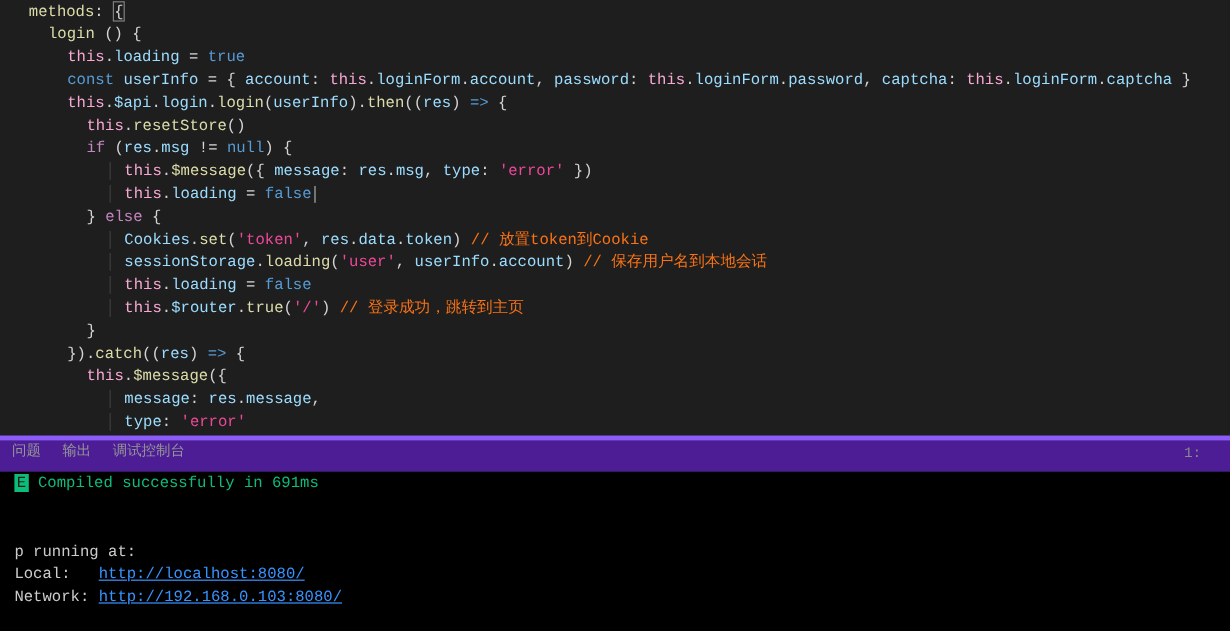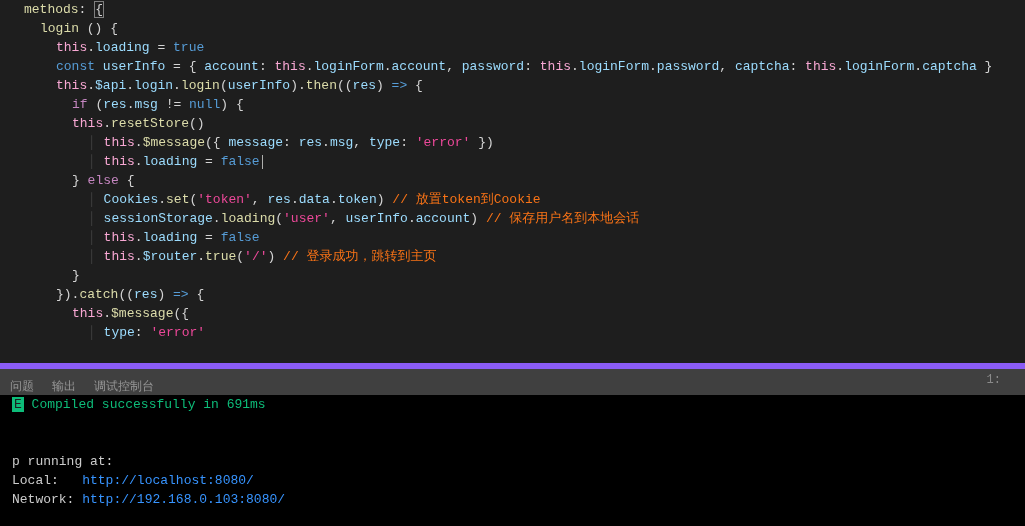--- a/index.html
+++ b/index.html
@@ -5,52 +5,53 @@
   html,body{margin:0;padding:0;width:1025px;height:526px;overflow:hidden;background:#1e1e1e;font-family:Consolas,"Courier New",monospace;font-size:13px;color:#d4d4d4}
   .editor{height:363px;overflow:hidden;position:relative}
   .line{white-space:pre;line-height:19px;padding-left:8px}
   .i1{padding-left:24px}.i2{padding-left:40px}.i3{padding-left:56px}.i4{padding-left:72px}.i5{padding-left:88px}
   .kw{color:#569cd6}.kw2{color:#c586c0}
   .fn{color:#dcdcaa}.prop{color:#9cdcfe}
   .str{color:#ec4899}.cmt{color:#f97316}
   .pun{color:#d4d4d4}
   .this{color:#f9a8d4}
   .guide{color:#404040}
-  .tabs{height:26px;border-top:6px solid #8b5cf6;background:#404040;display:flex;align-items:flex-end;padding:0 10px;color:#969696;font-size:12px}
+  .tabs{height:26px;border-top:4px solid #8b5cf6;background:#4c1d95;display:flex;align-items:flex-start;padding:0 10px;color:#969696;font-size:12px}
   .tabs span{margin-right:18px;cursor:pointer}
   .lineno{position:absolute;right:6px;top:4px;color:#8a8a8a;font-size:12px}
   .terminal{height:137px;background:#000000;color:#cccccc;line-height:19px;padding-left:4px}
   .terminal .done{color:#0dbc79;background:#0dbc79;color:#1e1e1e;padding:0 2px}
   .terminal .success{color:#0dbc79}
-  .terminal .url{color:#3794ff;}
+  .terminal .url{color:#3794ff;text-decoration:underline}
   .terminal .lbl{color:#cccccc}
   .cursor{display:inline-block;width:1px;height:14px;background:#aeafad;vertical-align:middle;margin-left:2px}
   .hl{border:1px solid #7f7f7f}
 </style>
 </head>
 <body>
 
 <div class="editor">
 <div class="line i1"><span class="fn">methods</span><span class="pun">: </span><span class="pun hl">{</span></div>
 <div class="line i2"><span class="fn">login</span><span class="pun"> () </span><span class="pun">{</span></div>
 <div class="line i3"><span class="this">this</span><span class="pun">.</span><span class="prop">loading</span><span class="pun"> = </span><span class="kw">true</span></div>
 <div class="line i3"><span class="kw">const</span><span> </span><span class="prop">userInfo</span><span class="pun"> = { </span><span class="prop">account</span><span class="pun">: </span><span class="this">this</span><span class="pun">.</span><span class="prop">loginForm</span><span class="pun">.</span><span class="prop">account</span><span class="pun">, </span><span class="prop">password</span><span class="pun">: </span><span class="this">this</span><span class="pun">.</span><span class="prop">loginForm</span><span class="pun">.</span><span class="prop">password</span><span class="pun">, </span><span class="prop">captcha</span><span class="pun">: </span><span class="this">this</span><span class="pun">.</span><span class="prop">loginForm</span><span class="pun">.</span><span class="prop">captcha</span><span class="pun"> }</span></div>
 <div class="line i3"><span class="this">this</span><span class="pun">.</span><span class="prop">$api</span><span class="pun">.</span><span class="prop">login</span><span class="pun">.</span><span class="fn">login</span><span class="pun">(</span><span class="prop">userInfo</span><span class="pun">).</span><span class="fn">then</span><span class="pun">((</span><span class="prop">res</span><span class="pun">) </span><span class="kw">=&gt;</span><span class="pun"> {</span></div>
+<div class="line i4"><span class="this">this</span><span class="pun">.</span><span class="fn">resetStore</span><span class="pun">()</span></div>
 <div class="line i4"><span class="kw2">if</span><span class="pun"> (</span><span class="prop">res</span><span class="pun">.</span><span class="prop">msg</span><span class="pun"> != </span><span class="kw">null</span><span class="pun">) {</span></div>
-<div class="line i4"><span class="this">this</span><span class="pun">.</span><span class="fn">resetStore</span><span class="pun">()</span></div>
 <div class="line i5"><span class="guide">│ </span><span class="this">this</span><span class="pun">.</span><span class="fn">$message</span><span class="pun">({ </span><span class="prop">message</span><span class="pun">: </span><span class="prop">res</span><span class="pun">.</span><span class="prop">msg</span><span class="pun">, </span><span class="prop">type</span><span class="pun">: </span><span class="str">'error'</span><span class="pun"> })</span></div>
 <div class="line i5"><span class="guide">│ </span><span class="this">this</span><span class="pun">.</span><span class="prop">loading</span><span class="pun"> = </span><span class="kw">false</span><span class="cursor"></span></div>
 <div class="line i4"><span class="pun">} </span><span class="kw2">else</span><span class="pun"> {</span></div>
 <div class="line i5"><span class="guide">│ </span><span class="prop">Cookies</span><span class="pun">.</span><span class="fn">set</span><span class="pun">(</span><span class="str">'token'</span><span class="pun">, </span><span class="prop">res</span><span class="pun">.</span><span class="prop">data</span><span class="pun">.</span><span class="prop">token</span><span class="pun">) </span><span class="cmt">// 放置token到Cookie</span></div>
 <div class="line i5"><span class="guide">│ </span><span class="prop">sessionStorage</span><span class="pun">.</span><span class="fn">loading</span><span class="pun">(</span><span class="str">'user'</span><span class="pun">, </span><span class="prop">userInfo</span><span class="pun">.</span><span class="prop">account</span><span class="pun">) </span><span class="cmt">// 保存用户名到本地会话</span></div>
 <div class="line i5"><span class="guide">│ </span><span class="this">this</span><span class="pun">.</span><span class="prop">loading</span><span class="pun"> = </span><span class="kw">false</span></div>
 <div class="line i5"><span class="guide">│ </span><span class="this">this</span><span class="pun">.</span><span class="prop">$router</span><span class="pun">.</span><span class="fn">true</span><span class="pun">(</span><span class="str">'/'</span><span class="pun">) </span><span class="cmt">// 登录成功，跳转到主页</span></div>
 <div class="line i4"><span class="pun">}</span></div>
 <div class="line i3"><span class="pun">}).</span><span class="fn">catch</span><span class="pun">((</span><span class="prop">res</span><span class="pun">) </span><span class="kw">=&gt;</span><span class="pun"> {</span></div>
 <div class="line i4"><span class="this">this</span><span class="pun">.</span><span class="fn">$message</span><span class="pun">({</span></div>
+<div class="line i5"><span class="guide">│ </span><span class="prop">message</span><span class="pun">: </span><span class="prop">res</span><span class="pun">.</span><span class="prop">message</span><span class="pun">,</span></div>
 <div class="line i5"><span class="guide">│ </span><span class="prop">type</span><span class="pun">: </span><span class="str">'error'</span></div>
 </div>
 
 <div class="tabs" style="position:relative">
   <span>问题</span>
   <span>输出</span>
   <span>调试控制台</span>
   <span class="lineno">1:</span>
 </div>
 

